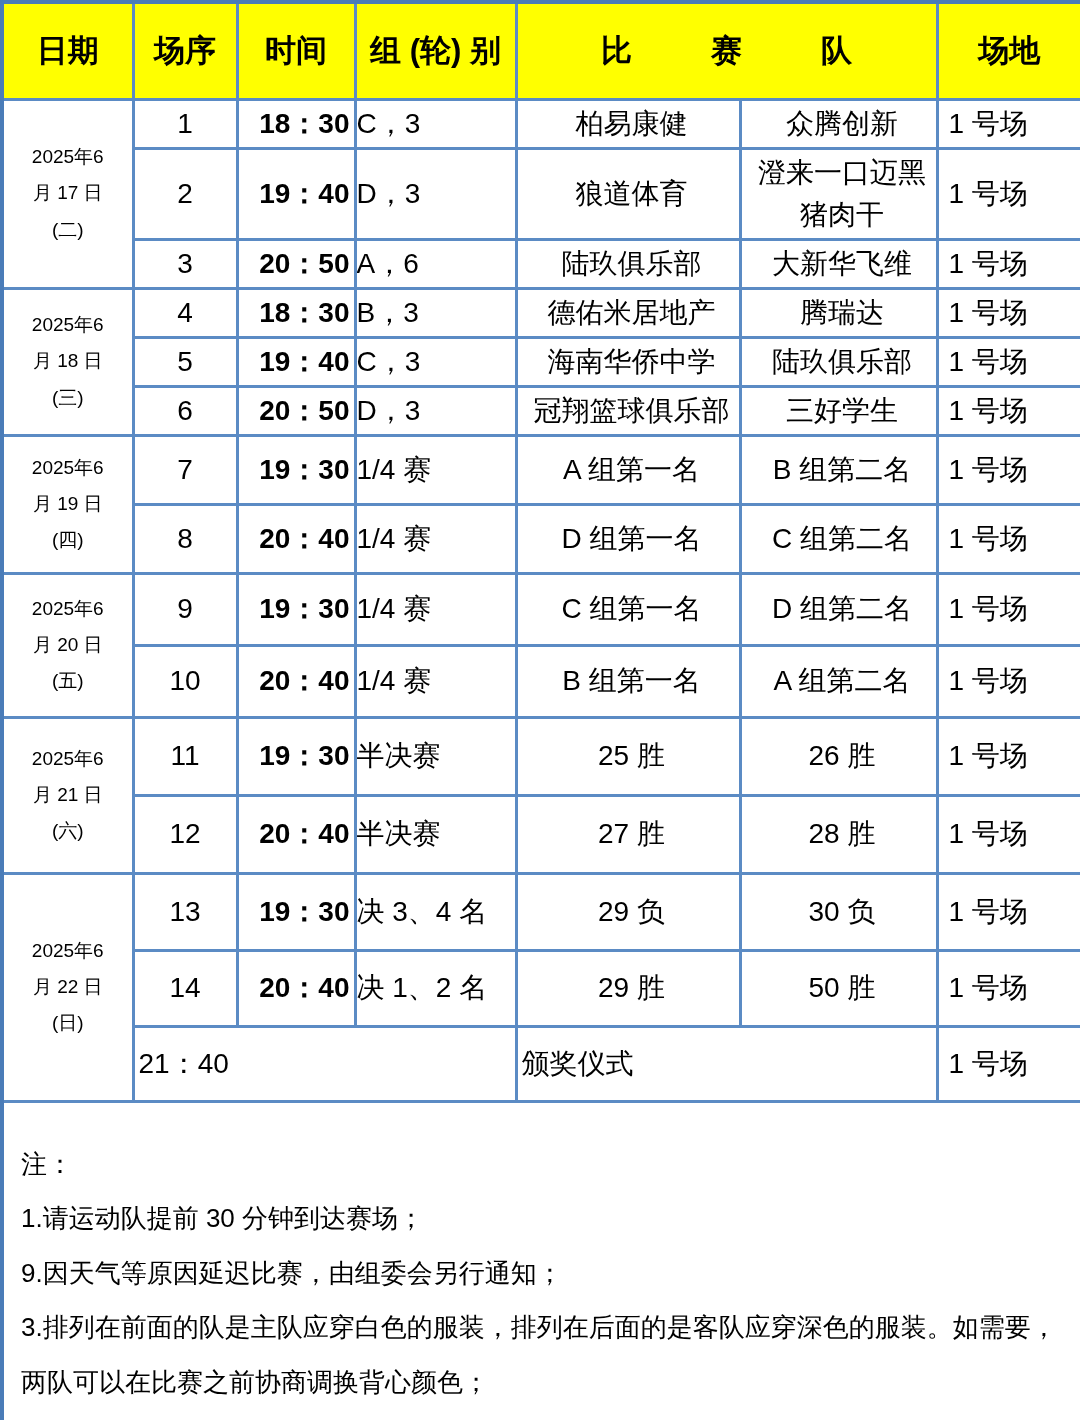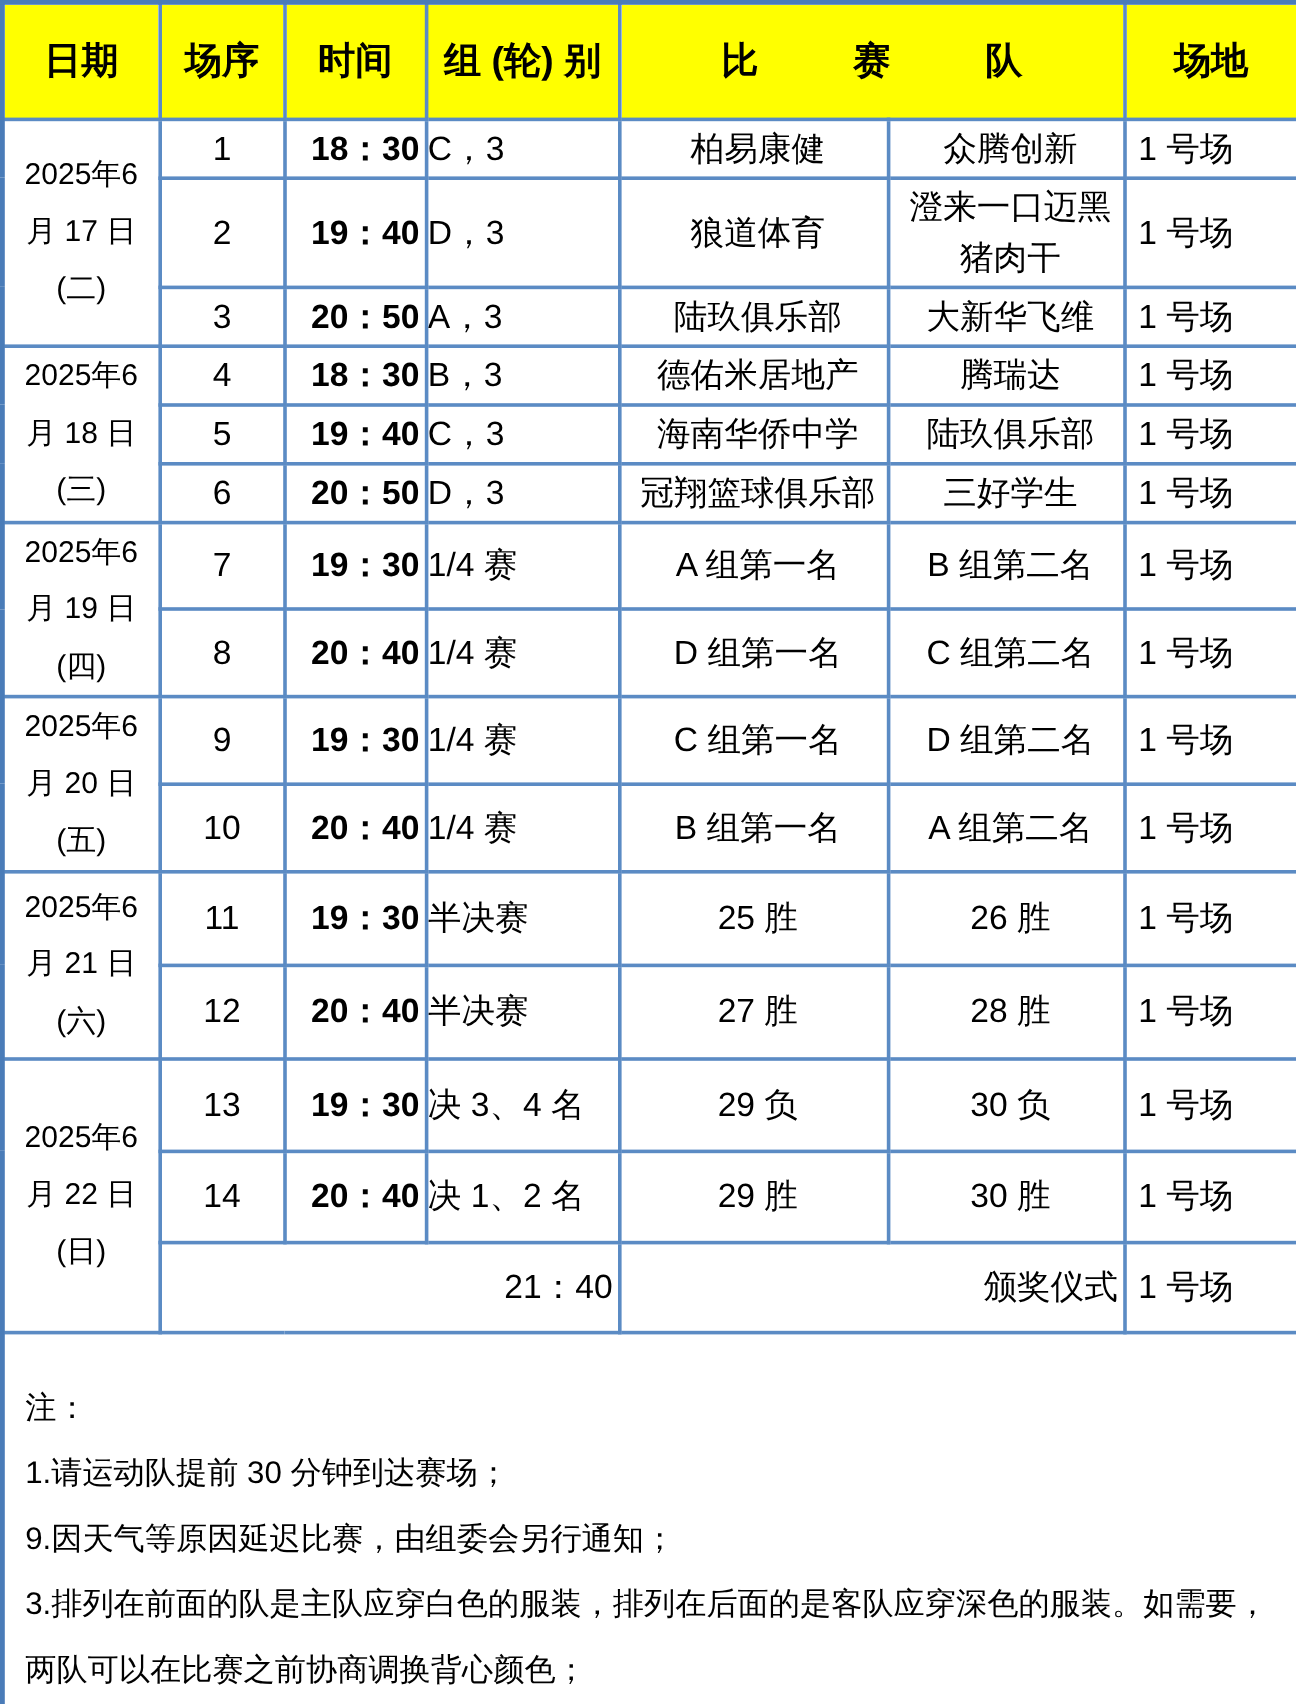--- a/index.html
+++ b/index.html
@@ -35,32 +35,32 @@
     font-weight:700;
     font-size:31px;
     padding:0;
   }
   .th-teams-spread{
     letter-spacing:2.55em;
     margin-right:-2.55em;
     display:inline-block;
   }
   td.c-date{
-    font-size:25px;
+    font-size:19px;
     text-align:center;
     white-space:pre-line;
     line-height:1.9;
     padding:0 2px;
   }
   td.c-no{ text-align:center; }
   td.c-time{ text-align:right; white-space:nowrap;font-weight:bold; }
   td.c-round{ text-align:left; padding-left:0; white-space:nowrap; }
   td.c-team{ text-align:center; padding-left:11px; line-height:1.5; }
   td.c-venue{ text-align:left; padding-left:10px; white-space:nowrap; }
-  td.c-center{ text-align:right; }
+  td.c-center{ text-align:left; }
   td.notes{
     vertical-align:top;
     padding:34px 17px 20px 17px;
   }
   .notes p{
     margin:0;
     font-size:26px;
     line-height:2.1;
   }
 </style>
@@ -103,21 +103,21 @@
     <td class="c-no">2</td>
     <td class="c-time">19：40</td>
     <td class="c-round">D，3</td>
     <td class="c-team">狼道体育</td>
     <td class="c-team">澄来一口迈黑猪肉干</td>
     <td class="c-venue">1 号场</td>
   </tr>
   <tr style="height:39px">
     <td class="c-no">3</td>
     <td class="c-time">20：50</td>
-    <td class="c-round">A，3</td>
+    <td class="c-round">A，6</td>
     <td class="c-team">陆玖俱乐部</td>
     <td class="c-team">大新华飞维</td>
     <td class="c-venue">1 号场</td>
   </tr>
 
   <tr style="height:49px">
     <td class="c-date" rowspan="3">2025年6
 月 18 日
 (三)</td>
     <td class="c-no">4</td>
@@ -213,21 +213,21 @@
     <td class="c-round">决 3、4 名</td>
     <td class="c-team">29 负</td>
     <td class="c-team">30 负</td>
     <td class="c-venue">1 号场</td>
   </tr>
   <tr style="height:76px">
     <td class="c-no">14</td>
     <td class="c-time">20：40</td>
     <td class="c-round">决 1、2 名</td>
     <td class="c-team">29 胜</td>
-    <td class="c-team">30 胜</td>
+    <td class="c-team">50 胜</td>
     <td class="c-venue">1 号场</td>
   </tr>
   <tr style="height:75px">
     <td class="c-center" colspan="3">21：40</td>
     <td class="c-center" colspan="2">颁奖仪式</td>
     <td class="c-venue">1 号场</td>
   </tr>
 
   <tr style="height:344px">
     <td class="notes" colspan="7">

